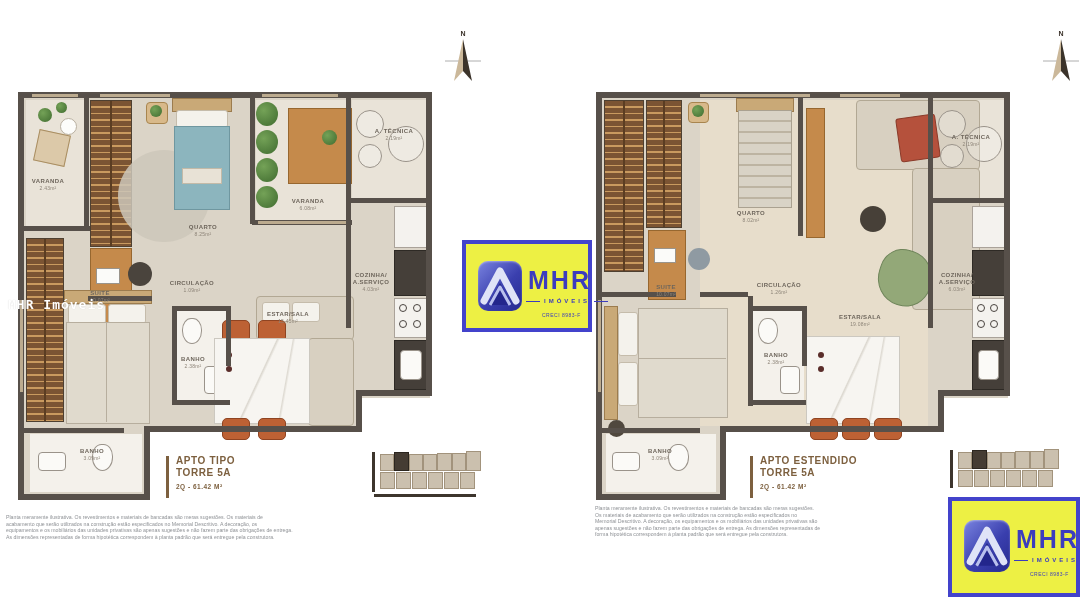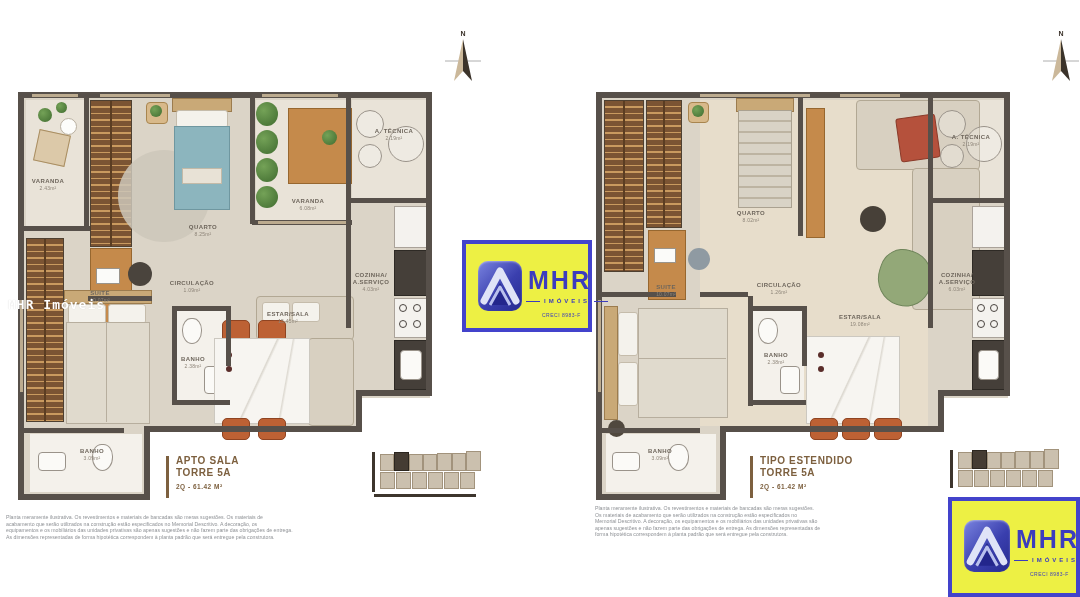--- a/index.html
+++ b/index.html
@@ -201,21 +201,21 @@
       <span>CIRCULAÇÃO</span><span class="ra">1.09m²</span></div>
     <div class="room-label" style="left:258px;top:311px;width:60px;">
       <span>ESTAR/SALA</span><span class="ra">15.45m²</span></div>
     <div class="room-label" style="left:163px;top:356px;width:60px;">
       <span>BANHO</span><span class="ra">2.38m²</span></div>
     <div class="room-label" style="left:62px;top:448px;width:60px;">
       <span>BANHO</span><span class="ra">3.09m²</span></div>
 
     <div class="apto" style="left:176px;top:455px;">
       <span class="bar"></span>
-      <div class="t">APTO SALA</div>
+      <div class="t">APTO TIPO</div>
       <div class="t">TORRE 5A</div>
       <div class="a">2Q - 61.42 M²</div>
     </div>
 
     <div class="keyplan" style="left:372px;top:448px;width:108px;height:54px;">
       <div class="kp-vbar" style="left:0;top:4px;width:3px;height:40px;"></div>
       <div class="kp-u" style="left:8px;top:6px;width:12px;height:15px;"></div>
       <div class="kp-u hl" style="left:22px;top:4px;width:13px;height:17px;"></div>
       <div class="kp-u" style="left:37px;top:6px;width:12px;height:15px;"></div>
       <div class="kp-u" style="left:51px;top:6px;width:12px;height:15px;"></div>
@@ -334,21 +334,21 @@
       <span>CIRCULAÇÃO</span><span class="ra">1.26m²</span></div>
     <div class="room-label" style="left:830px;top:314px;width:60px;">
       <span>ESTAR/SALA</span><span class="ra">19.08m²</span></div>
     <div class="room-label" style="left:746px;top:352px;width:60px;">
       <span>BANHO</span><span class="ra">2.38m²</span></div>
     <div class="room-label" style="left:630px;top:448px;width:60px;">
       <span>BANHO</span><span class="ra">3.09m²</span></div>
 
     <div class="apto" style="left:760px;top:455px;">
       <span class="bar"></span>
-      <div class="t">TIPO ESTENDIDO</div>
+      <div class="t">APTO ESTENDIDO</div>
       <div class="t">TORRE 5A</div>
       <div class="a">2Q - 61.42 M²</div>
     </div>
 
     <div class="keyplan" style="left:950px;top:446px;width:108px;height:50px;">
       <div class="kp-vbar" style="left:0;top:4px;width:3px;height:38px;"></div>
       <div class="kp-u" style="left:8px;top:6px;width:12px;height:15px;"></div>
       <div class="kp-u hl" style="left:22px;top:4px;width:13px;height:17px;"></div>
       <div class="kp-u" style="left:37px;top:6px;width:12px;height:15px;"></div>
       <div class="kp-u" style="left:51px;top:6px;width:12px;height:15px;"></div>

